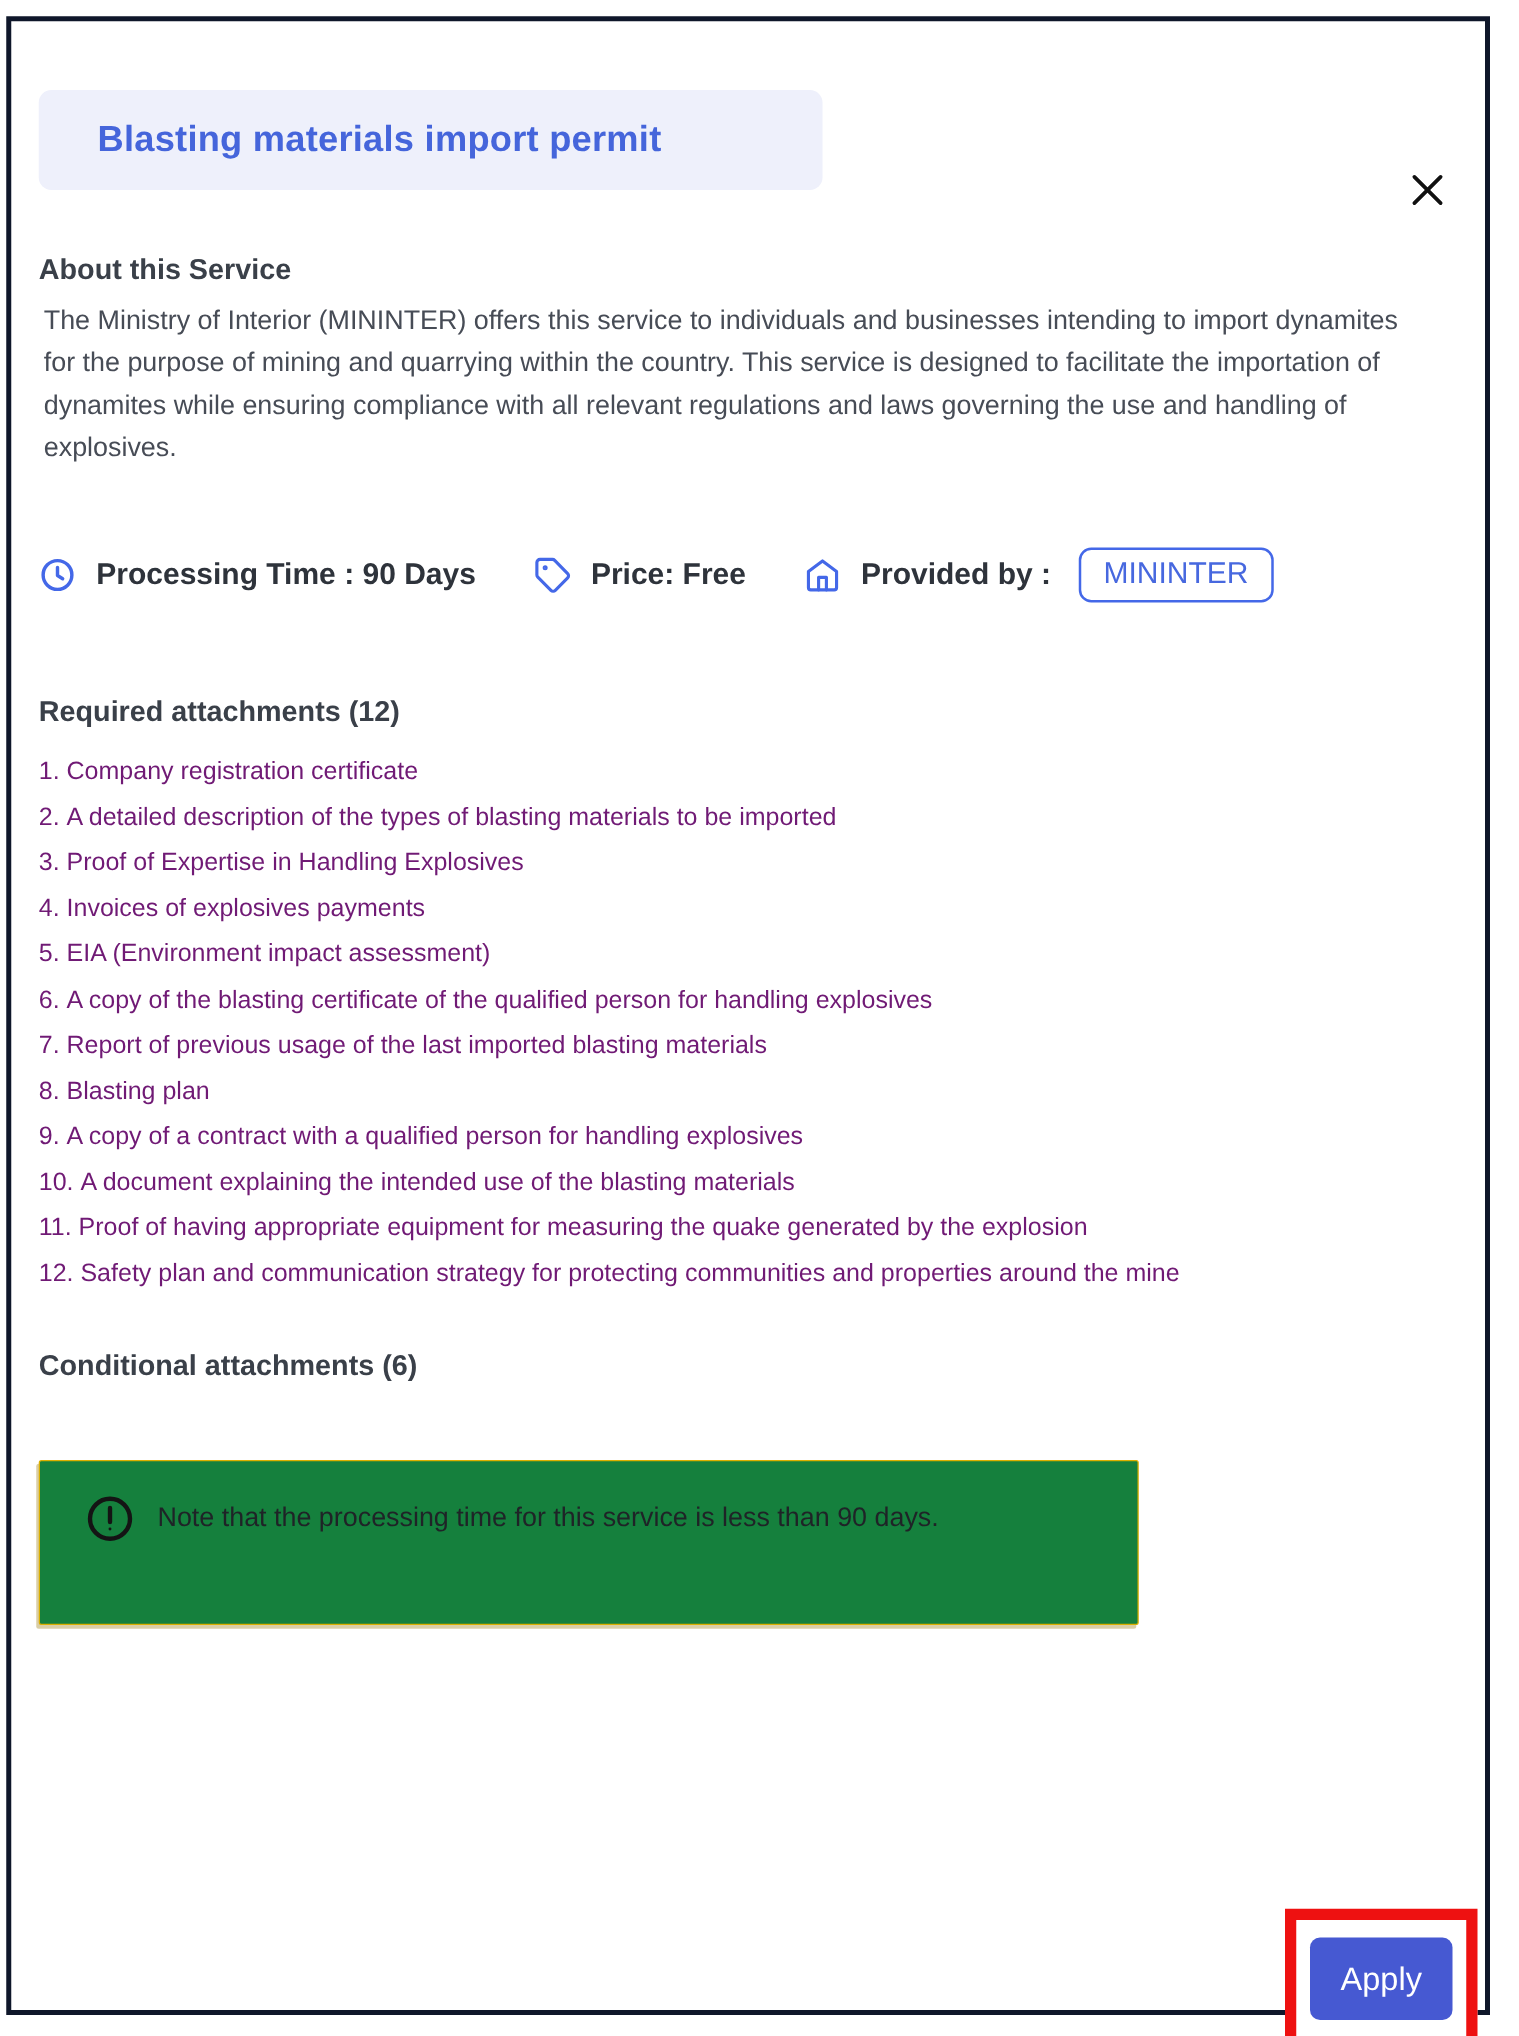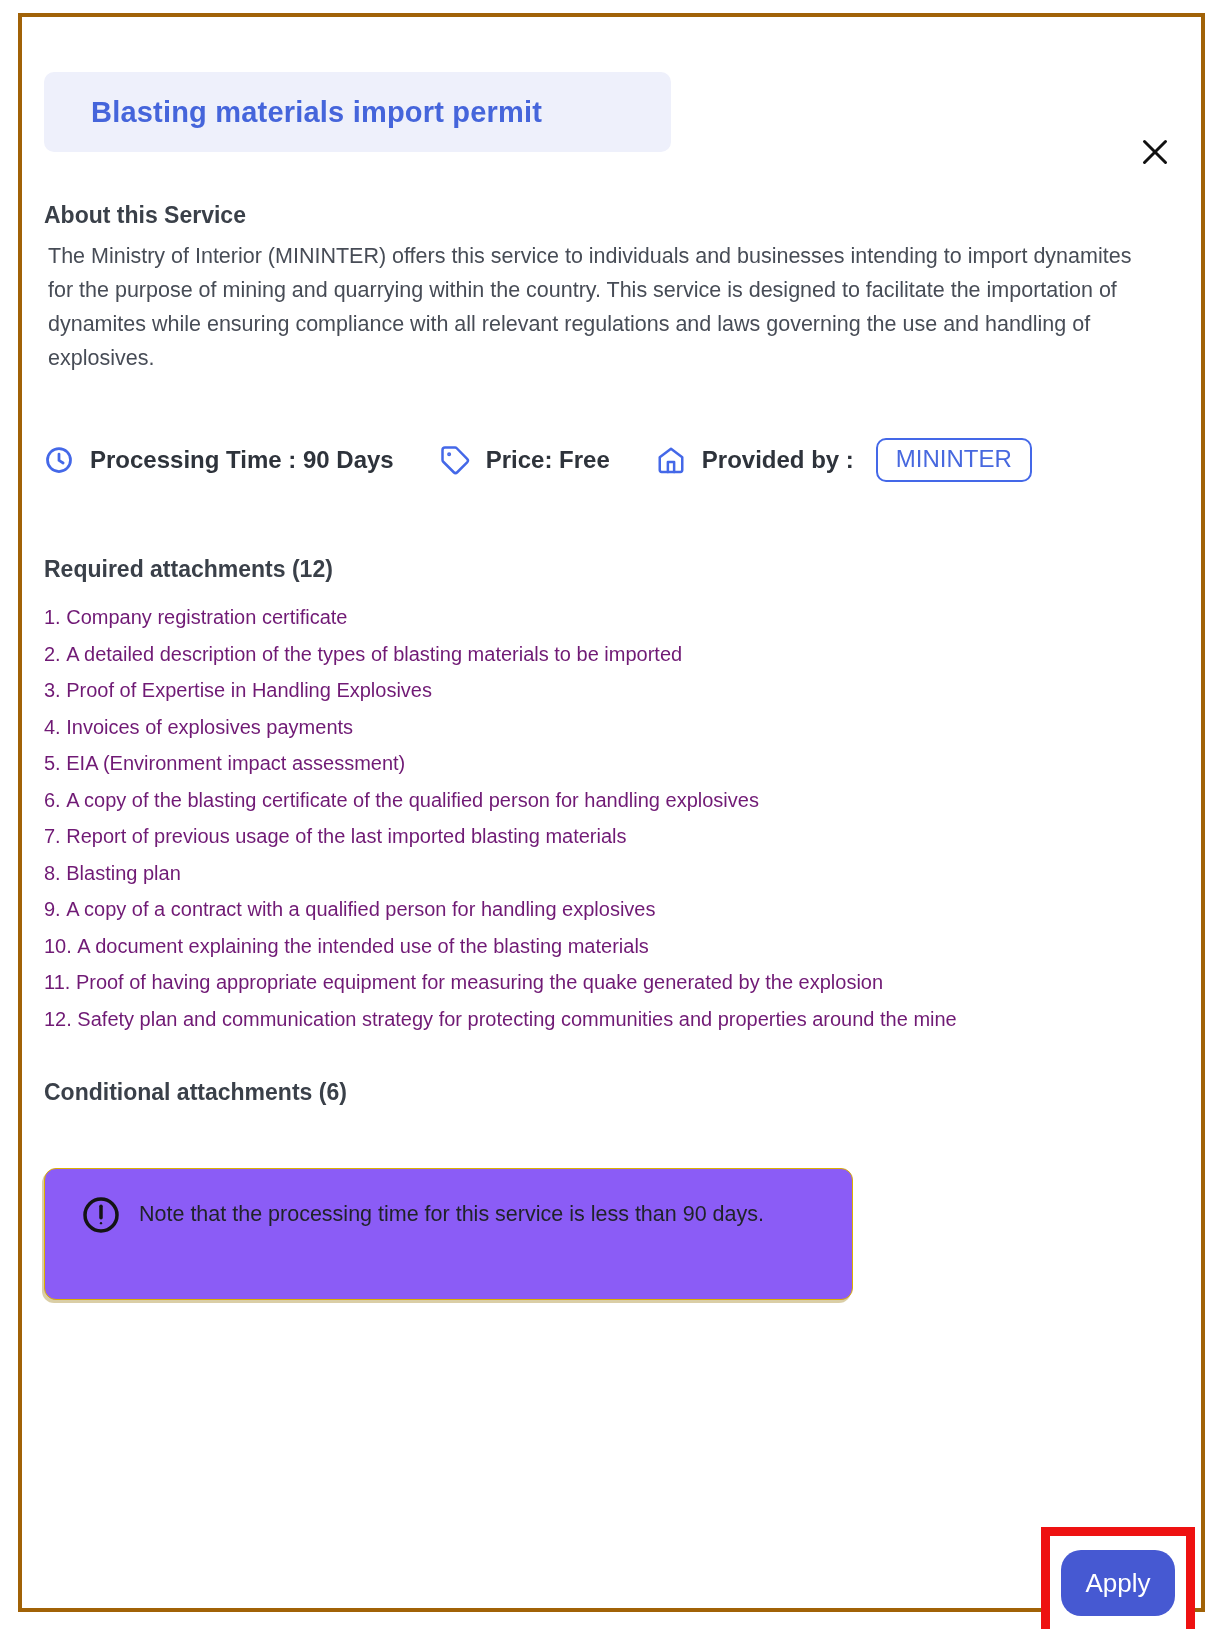--- a/index.html
+++ b/index.html
@@ -6,25 +6,25 @@
     margin: 0;
     padding: 0;
     width: 1215px;
     height: 1629px;
     background: #ffffff;
     font-family: "Liberation Sans", sans-serif;
   }
   .modal {
     position: absolute;
     top: 13px;
-    left: 18px;
+    left: 5px;
     width: 1187px;
     height: 1599px;
     box-sizing: border-box;
-    border: 4px solid #a16207;
+    border: 4px solid #0f172a;
     background: #ffffff;
   }
   .content {
     position: relative;
     width: 100%;
     height: 100%;
     box-sizing: border-box;
     padding: 0 22px;
   }
   
@@ -113,26 +113,26 @@
   }
   ol.attach-list li {
     font-size: 20px;
     line-height: 36.5px;
     color: #701a75;
     max-width: 1090px;
   }
   
   .note-box {
     margin-top: 62px;
-    width: 809px;
+    width: 880px;
     min-height: 132px;
     box-sizing: border-box;
-    background: #8b5cf6;
+    background: #15803d;
     border: 1px solid #DCAF00;
-    border-radius: 12px;
+    border-radius: 2px;
     padding: 26px 30px 22px 36px;
     display: flex;
     align-items: flex-start;
     gap: 18px;
     box-shadow: -2px 3px 0 rgba(150,115,0,0.35);
   }
   .note-box p {
     margin: 2px 0 0 0;
     font-size: 21.5px;
     line-height: 35px;
@@ -151,21 +151,21 @@
   .apply-btn {
     display: block;
     width: 114px;
     height: 66px;
     background: #4659D2;
     color: #ffffff;
     font-family: "Liberation Sans", sans-serif;
     font-size: 26px;
     font-weight: 400;
     border: none;
-    border-radius: 20px;
+    border-radius: 8px;
     cursor: pointer;
   }
 </style>
 </head>
 <body>
 
 <div class="modal">
   <div class="content">
 
     <button class="close-btn" aria-label="Close">

